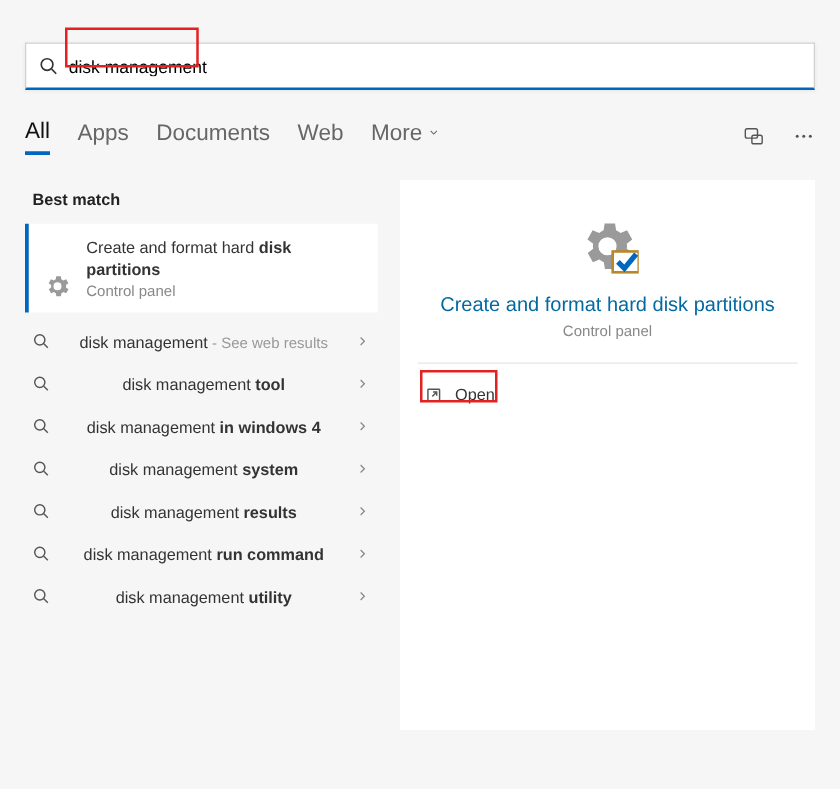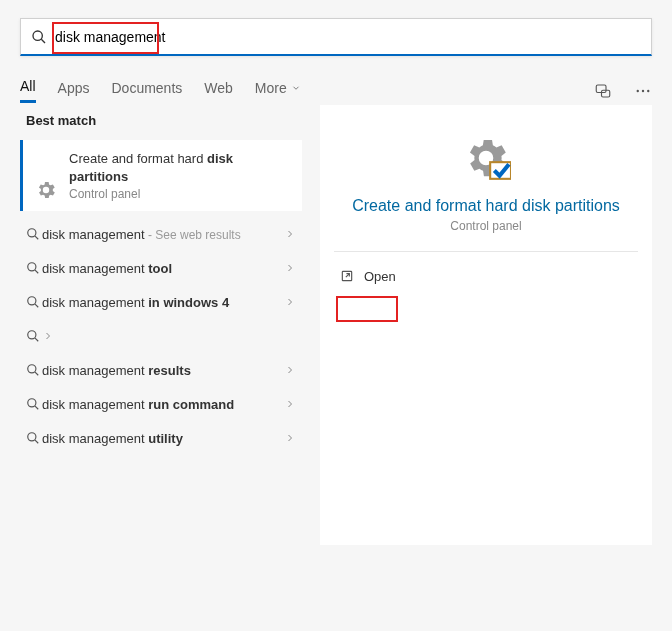--- a/index.html
+++ b/index.html
@@ -6,21 +6,21 @@
     body {
       font-family: "Segoe UI", -apple-system, sans-serif;
       background: #f6f6f6;
       width: 672px;
       height: 631px;
       overflow: hidden;
       font-size: 13px;
       color: #333;
     }
     .container {
-      padding: 18px 20px;
+      padding: 34px 20px;
     }
     .search-bar {
       display: flex;
       align-items: center;
       background: #fff;
       border: 1px solid #d0d0d0;
       border-bottom: 2px solid #0067c0;
       height: 38px;
       padding: 0 10px;
       box-shadow: 0 1px 3px rgba(0,0,0,0.08);
@@ -40,30 +40,31 @@
     }
     .hb-search { top: 22px; left: 52px; width: 107px; height: 32px; }
     .hb-open { top: 296px; left: 336px; width: 62px; height: 26px; }
 
     .tabs {
       display: flex;
       align-items: center;
       margin-top: 22px;
       padding-bottom: 2px;
       gap: 22px;
-      font-size: 14px;
+      font-size: 18px;
       color: #666;
     }
     .tab { padding-bottom: 6px; cursor: pointer; display: flex; align-items: center; gap: 4px; }
     .tab.active { color: #111; border-bottom: 3px solid #0067c0; font-weight: 500; }
     .tabs .spacer { flex: 1; }
     .tab-icon { color: #555; cursor: pointer; }
 
     .main {
       display: flex;
+      margin-top: 18px;
       gap: 18px;
     }
     .left {
       flex: 0 0 282px;
     }
     .right {
       flex: 1;
       background: #fff;
       padding: 18px 14px;
       min-height: 440px;
@@ -94,20 +95,21 @@
       margin-top: 6px;
     }
     .web-item {
       display: flex;
       align-items: center;
       padding: 8px 6px;
       color: #333;
       cursor: pointer;
       font-size: 13px;
       height: 34px;
+      text-align: center;
     }
     .web-item .small-search { color: #555; flex: 0 0 16px; }
     .web-item .label { flex: 1; }
     .web-item .chev { color: #888; }
     .web-hint { color: #999; font-size: 12px; }
 
     .detail-icon {
       display: flex;
       justify-content: center;
       margin-top: 10px;
@@ -121,20 +123,21 @@
     }
     .detail-sub {
       text-align: center;
       font-size: 12px;
       color: #888;
       margin-bottom: 18px;
     }
     .divider { border-top: 1px solid #e6e6e6; margin: 0 0 12px 0; }
     .action-row {
       display: flex;
+      align-items: center;
       gap: 10px;
       padding: 5px 6px;
       cursor: pointer;
       font-size: 13px;
     }
     .pop-icon { color: #555; }
 
     svg { display: block; }
   </style>
 </head>
@@ -255,20 +258,21 @@
               </svg>
             </span>
           </div>
           <div class="web-item">
             <span class="small-search">
               <svg width="14" height="14" viewBox="0 0 24 24" fill="none" stroke="currentColor" stroke-width="2">
                 <circle cx="10" cy="10" r="7"></circle>
                 <line x1="21" y1="21" x2="15.5" y2="15.5"></line>
               </svg>
             </span>
+            <span class="label"><span>disk management </span><b>system</b><span class="web-hint"></span></span>
             <span class="chev">
               <svg width="12" height="12" viewBox="0 0 24 24" fill="none" stroke="currentColor" stroke-width="2">
                 <polyline points="9 6 15 12 9 18"></polyline>
               </svg>
             </span>
           </div>
           <div class="web-item">
             <span class="small-search">
               <svg width="14" height="14" viewBox="0 0 24 24" fill="none" stroke="currentColor" stroke-width="2">
                 <circle cx="10" cy="10" r="7"></circle>

